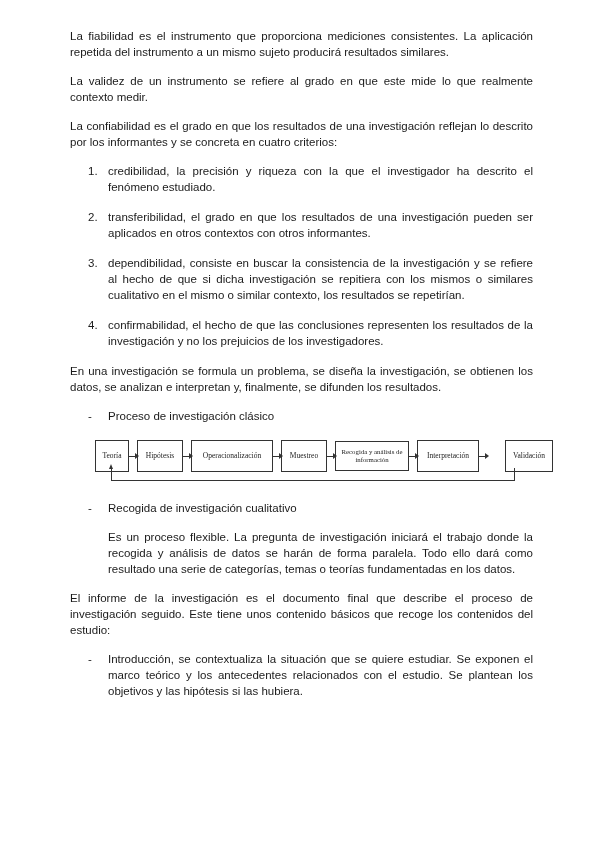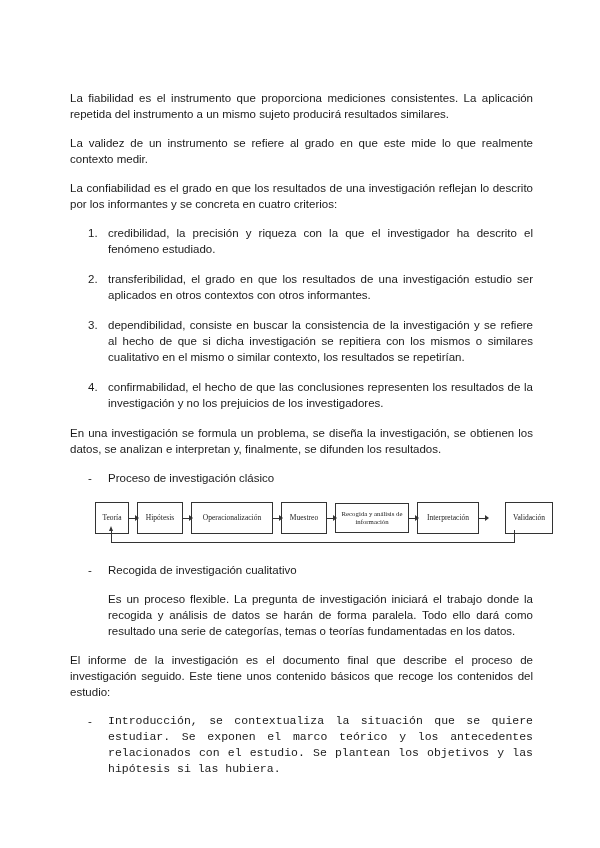--- a/index.html
+++ b/index.html
@@ -10,21 +10,21 @@
   .page {
     position: relative;
     width: 600px;
     height: 848px;
     background: #ffffff;
     overflow: hidden;
     font-family: "Liberation Sans", sans-serif;
     color: #1a1a1a;
   }
   .content {
-    padding: 90px 67px 0 70px;
+    padding: 28px 67px 0 70px;
     font-size: 11.5px;
     line-height: 16px;
   }
   .content p {
     margin: 0 0 13px 0;
     text-align: justify;
   }
   .gap-lg { margin-top: 12px !important; }
 
   
@@ -36,21 +36,21 @@
   .crit .num { width: 20px; flex: none; }
   .crit .crit-text { flex: 1; text-align: justify; }
 
   
   .bullet {
     display: flex;
     margin: 0 0 13px 18px;
   }
   .bullet .dash { width: 20px; flex: none; }
   .bullet .bullet-label { flex: none; }
-  .bullet .bullet-body { flex: 1; text-align: justify; font-family: Liberation Mono, monospace; }
+  .bullet .bullet-body { flex: 1; text-align: justify; }
 
   .indented {
     margin-left: 38px !important;
   }
 
   
   .flowchart {
     position: relative;
     width: 442px;
     margin: 17px 0 15px 25px;
@@ -136,21 +136,21 @@
 
     <p>La confiabilidad es el grado en que los resultados de una investigación reflejan lo descrito por los informantes y se concreta en cuatro criterios:</p>
 
     <div class="criteria">
       <div class="crit">
         <span class="num">1.</span>
         <span class="crit-text">credibilidad, la precisión y riqueza con la que el investigador ha descrito el fenómeno estudiado.</span>
       </div>
       <div class="crit">
         <span class="num">2.</span>
-        <span class="crit-text">transferibilidad, el grado en que los resultados de una investigación estudio ser aplicados en otros contextos con otros informantes.</span>
+        <span class="crit-text">transferibilidad, el grado en que los resultados de una investigación pueden ser aplicados en otros contextos con otros informantes.</span>
       </div>
       <div class="crit">
         <span class="num">3.</span>
         <span class="crit-text">dependibilidad, consiste en buscar la consistencia de la investigación y se refiere al hecho de que si dicha investigación se repitiera con los mismos o similares cualitativo en el mismo o similar contexto, los resultados se repetirían.</span>
       </div>
       <div class="crit">
         <span class="num">4.</span>
         <span class="crit-text">confirmabilidad, el hecho de que las conclusiones representen los resultados de la investigación y no los prejuicios de los investigadores.</span>
       </div>
     </div>

